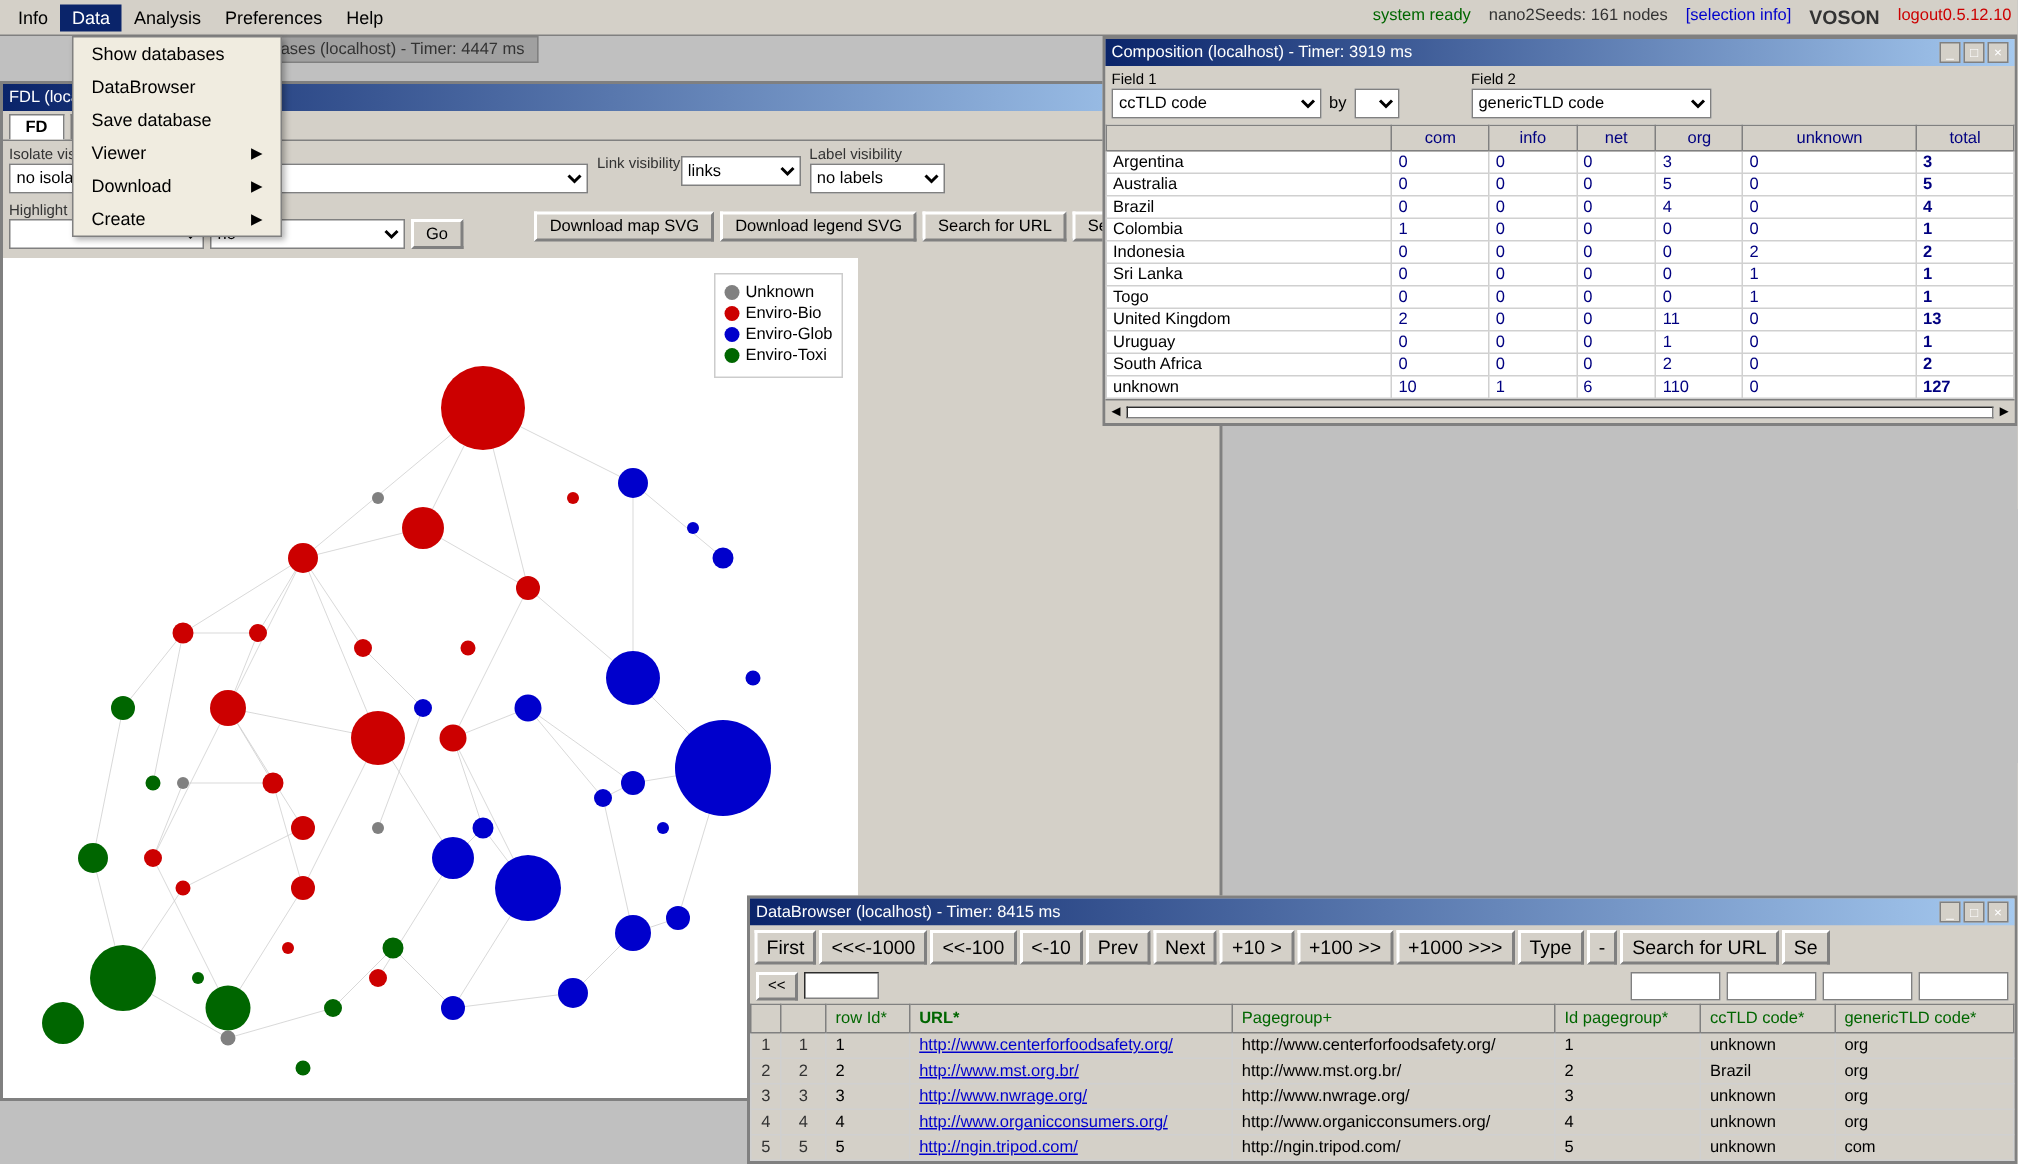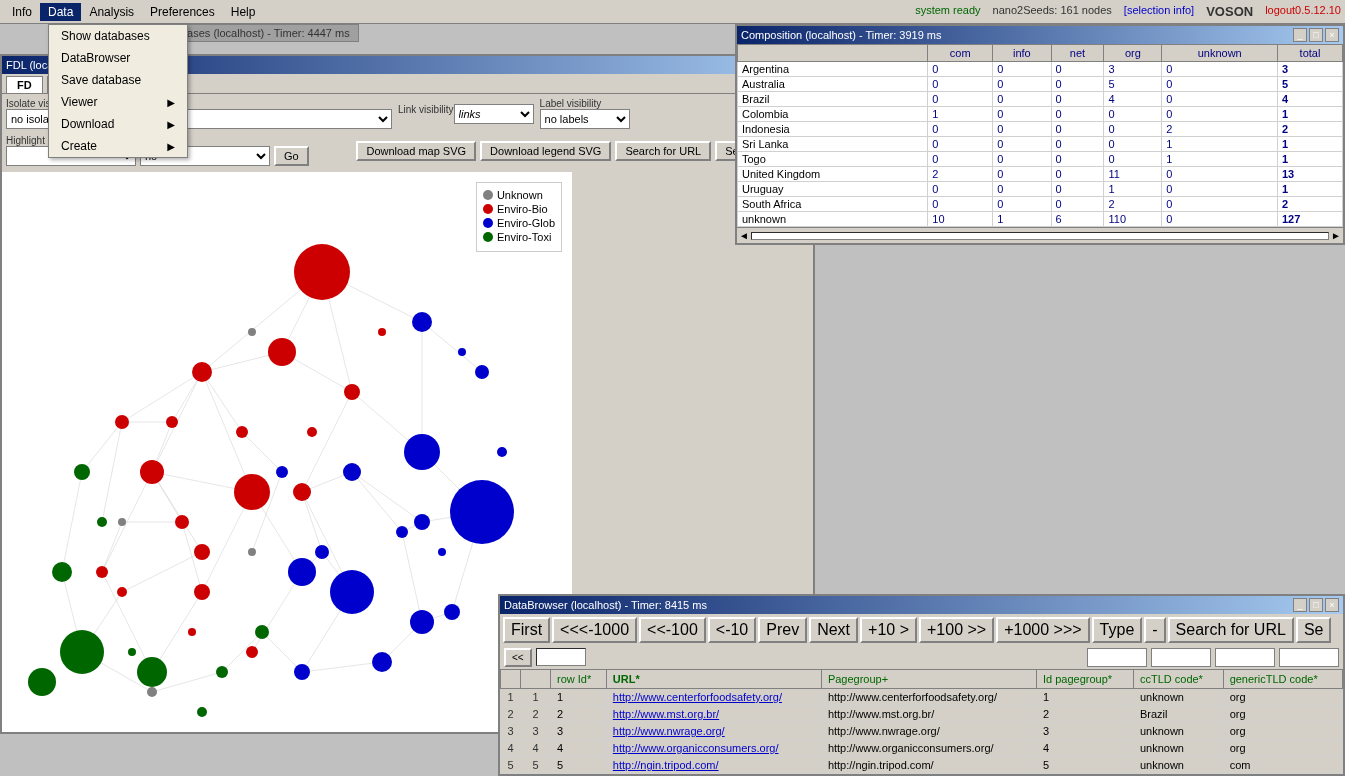--- a/index.html
+++ b/index.html
@@ -219,21 +219,21 @@
       display: flex;
       align-items: center;
       gap: 2px;
       padding: 3px;
       background: #d4d0c8;
       flex-wrap: wrap;
     }
 
     .nav-btn {
       padding: 2px 6px;
-      font-size: 16px;
+      font-size: 13px;
       background: #d4d0c8;
       border: 2px solid;
       border-color: #ffffff #808080 #808080 #ffffff;
       cursor: pointer;
       white-space: nowrap;
     }
 
     .db-table {
       width: 100%;
       border-collapse: collapse;
@@ -386,21 +386,21 @@
         </select>
       </div>
       <div style="display:flex; flex-direction:column; align-items:flex-start;">
         <span class="toolbar-label">Node colour</span>
         <select style="width:280px;">
           <option>Type</option>
         </select>
       </div>
       <div style="display:flex; align-items:flex-start;">
         <span class="toolbar-label">Link visibility</span>
-        <select style="width:80px;font-style:italic;">
+        <select style="width:80px;">
           <option>links</option>
         </select>
       </div>
       <div style="display:flex; flex-direction:column; align-items:flex-start;">
         <span class="toolbar-label">Label visibility</span>
         <select style="width:90px;">
           <option>no labels</option>
         </select>
       </div>
     </div>
@@ -584,20 +584,40 @@
   <div id="composition-window" style="position:absolute; top:0; right:0; width:610px; background:#d4d0c8; border:2px solid #808080; z-index:10;">
     <div class="window-titlebar">
       <span>Composition (localhost) - Timer: 3919 ms</span>
       <div class="window-controls">
         <div class="win-btn">_</div>
         <div class="win-btn">□</div>
         <div class="win-btn">×</div>
       </div>
     </div>
 
+    <div style="padding:4px; background:#d4d0c8; display:flex; gap:8px; align-items:center;">
+      <div style="display:flex; flex-direction:column;">
+        <span style="font-size:10px;">Field 1</span>
+        <div style="display:flex; gap:3px; align-items:center;">
+          <select class="field-select" style="width:140px;">
+            <option>ccTLD code</option>
+          </select>
+          <span style="font-size:11px; margin:0 2px;">by</span>
+          <select class="field-select" style="width:30px;">
+            <option></option>
+          </select>
+        </div>
+      </div>
+      <div style="display:flex; flex-direction:column;">
+        <span style="font-size:10px; margin-left:40px;">Field 2</span>
+        <select class="field-select" style="width:160px; margin-left:40px;">
+          <option>genericTLD code</option>
+        </select>
+      </div>
+    </div>
 
     <div class="scroll-area">
       <table class="comp-table">
         <thead>
           <tr>
             <th></th>
             <th>com</th>
             <th>info</th>
             <th>net</th>
             <th>org</th>

